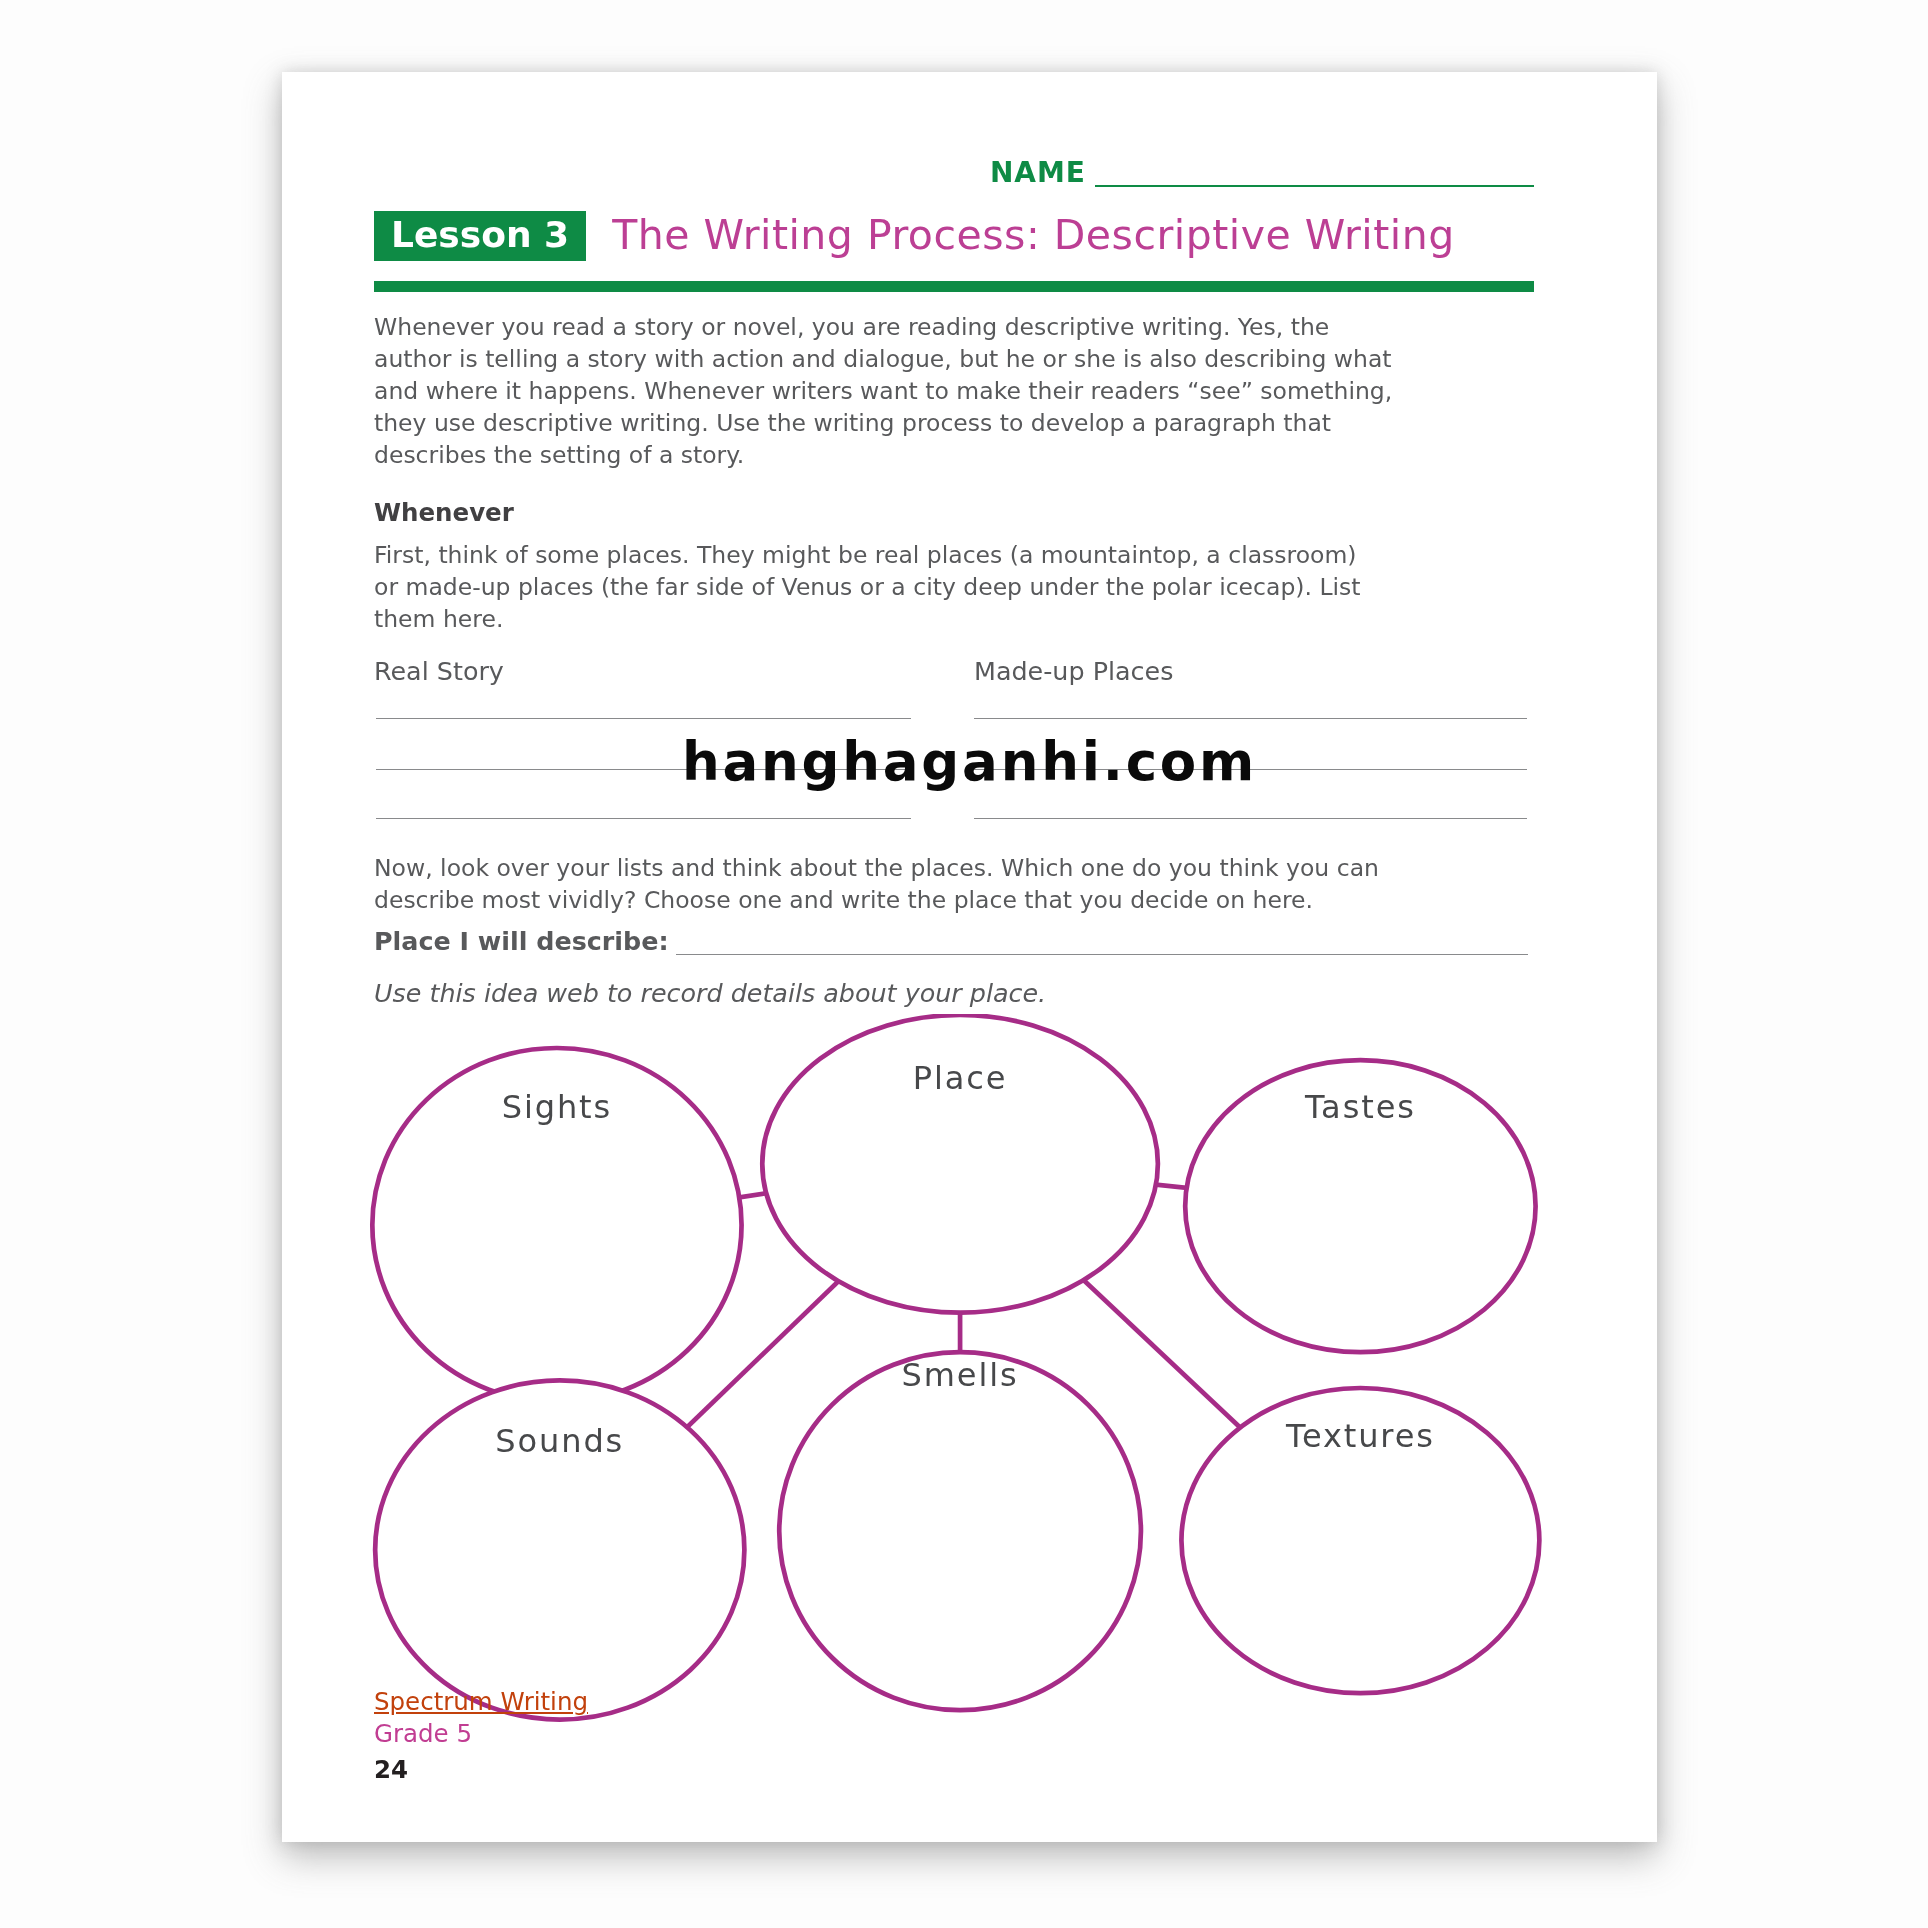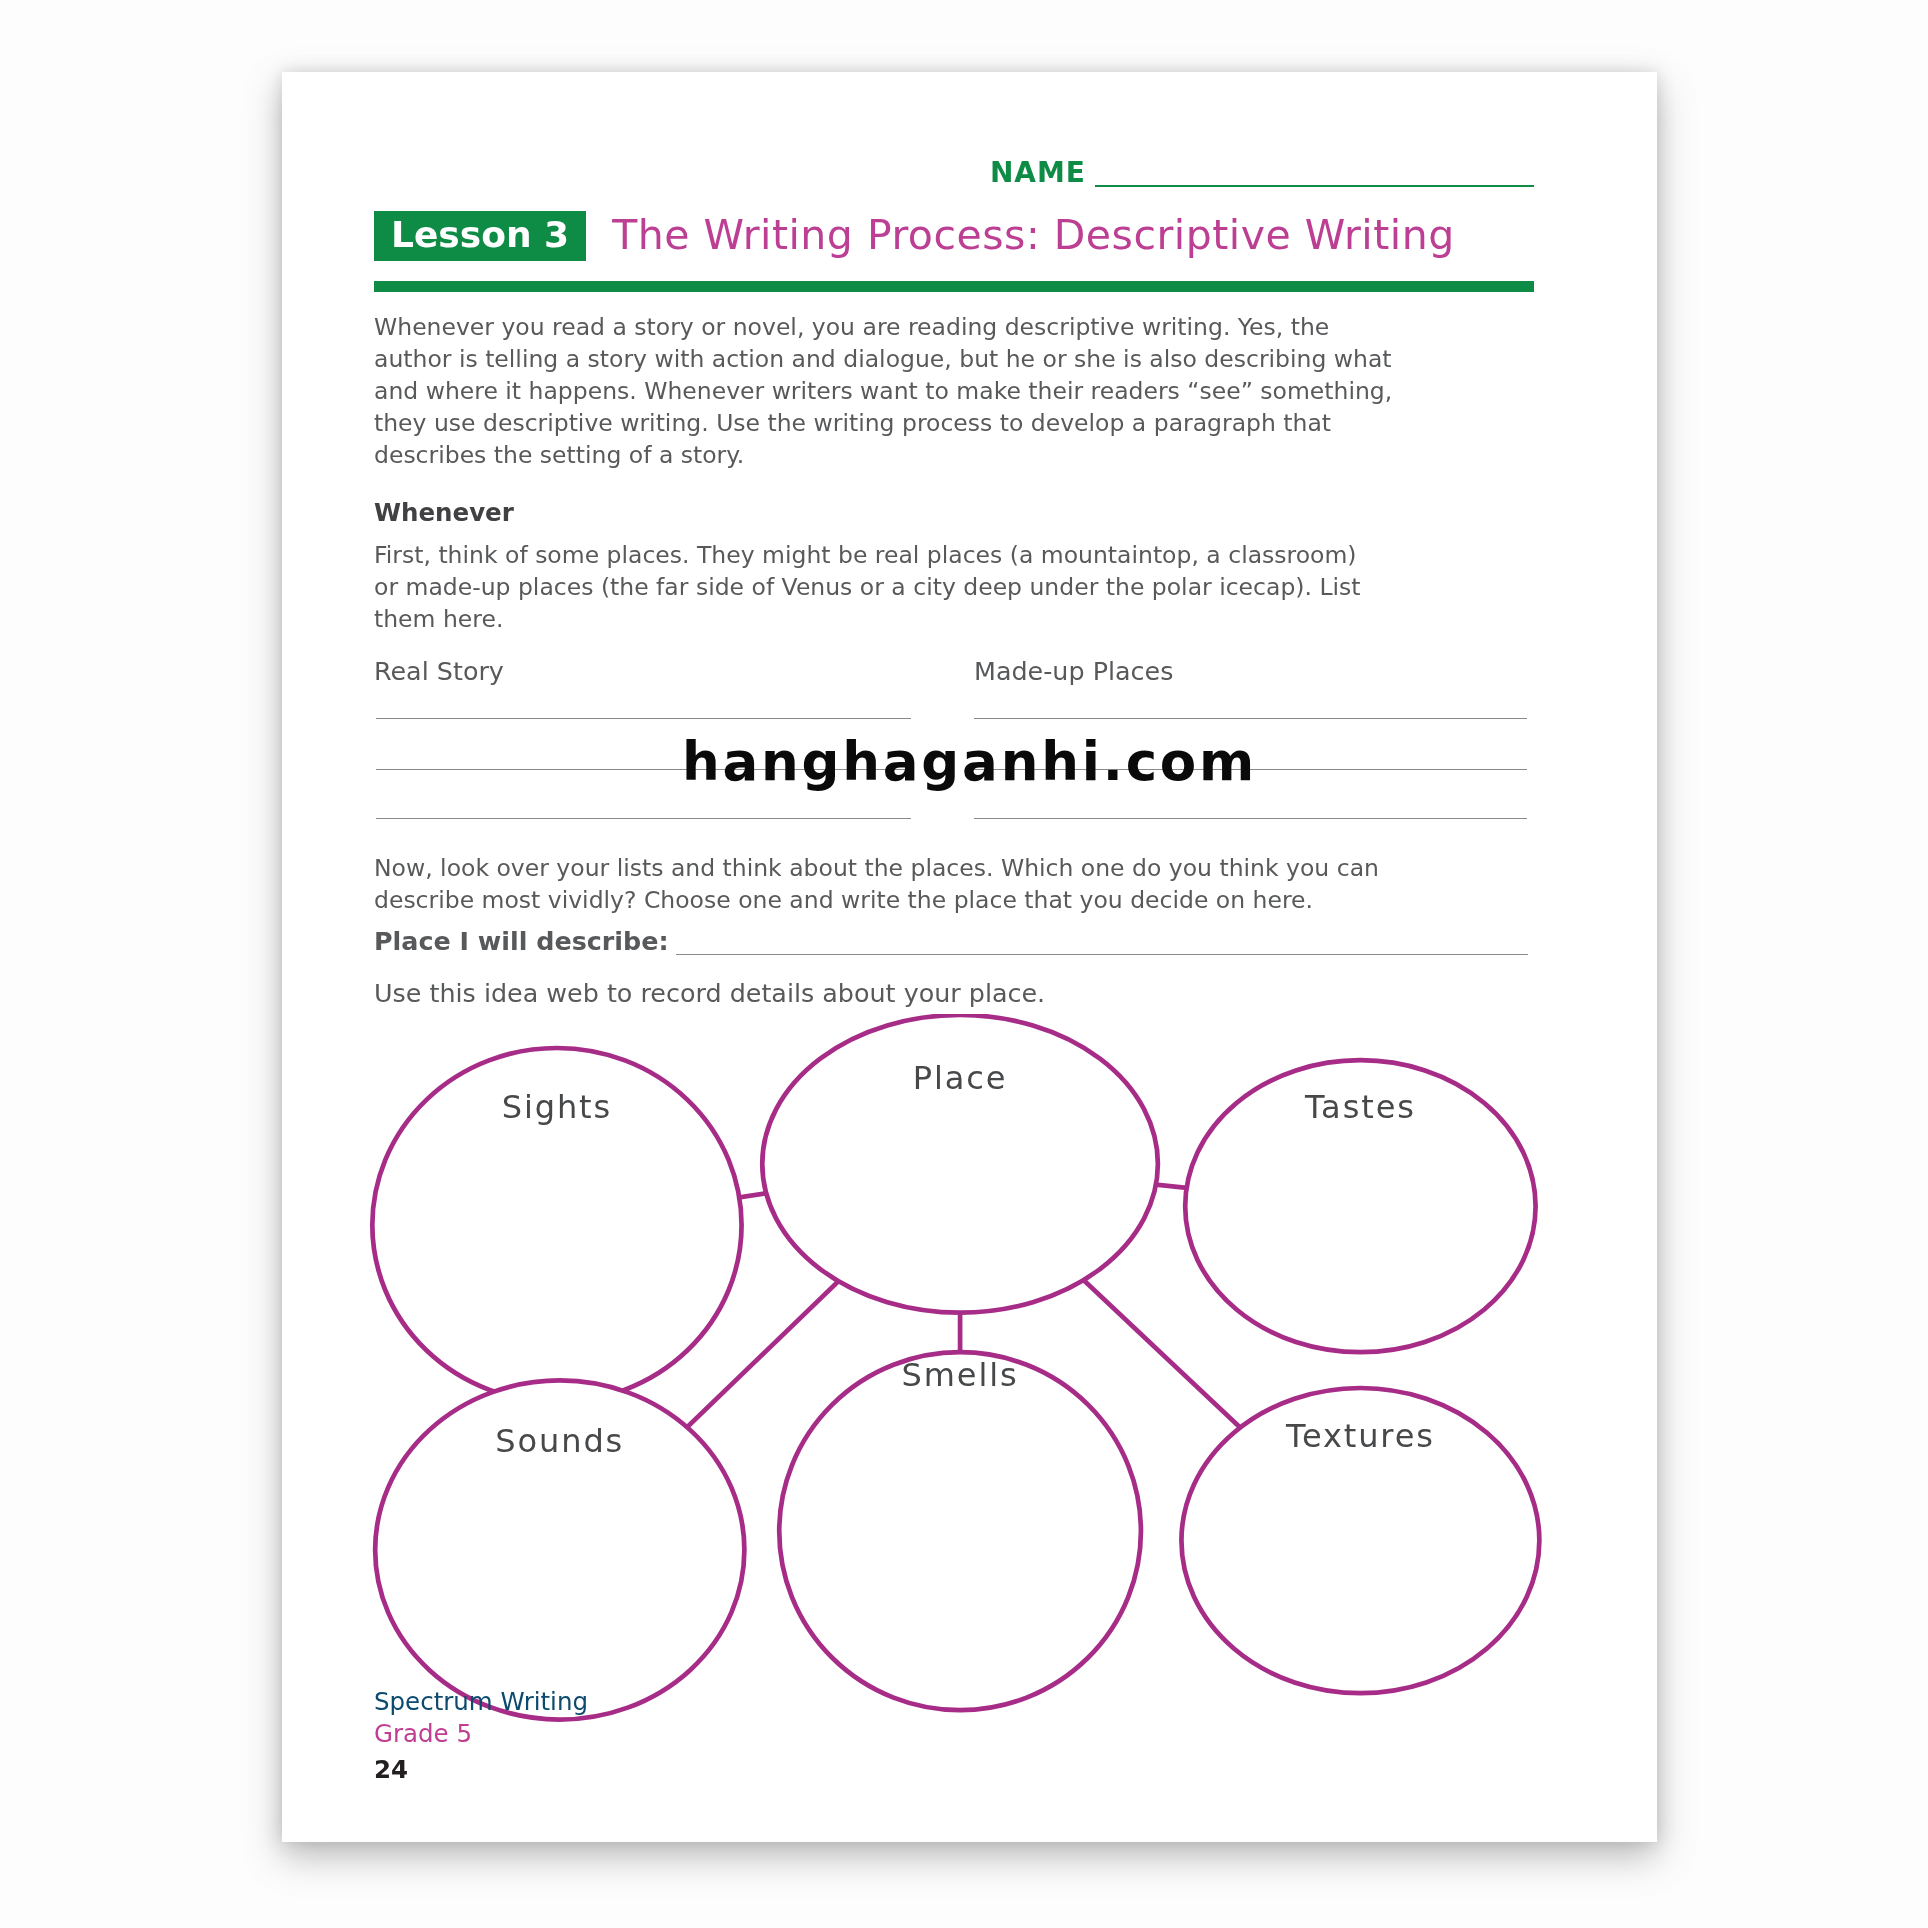--- a/index.html
+++ b/index.html
@@ -39,28 +39,28 @@
   .row1{top:646px;} .row2{top:697px;} .row3{top:746px;}
   
   .watermark{
     position:absolute;left:0;top:659px;width:1375px;text-align:center;
     color:#0a0a0a;font-size:53px;font-weight:bold;letter-spacing:2.8px;
   }
   .choose{position:absolute;left:92px;top:780px;}
   .place-row{position:absolute;left:92px;top:855px;width:1154px;display:flex;align-items:flex-end;}
   .place-label{color:#58595b;font-size:25.4px;line-height:28px;white-space:nowrap;font-weight:bold;}
   .place-line{flex:1;height:22.6px;border-bottom:1.9px solid #898a8c;margin-left:7.5px;}
-  .web-caption{position:absolute;left:92px;top:906px;color:#58595b;font-size:25.4px;}
+  .web-caption{position:absolute;left:92px;top:906px;color:#58595b;font-size:25.4px;font-style:italic;}
   
   .web-svg{position:absolute;left:47px;top:942px;}
   .web-label{font-family:"DejaVu Sans", sans-serif;font-size:34px;fill:#47484a;letter-spacing:2px;}
   
   .footer-left{position:absolute;left:92px;top:1614px;font-size:24.5px;line-height:32px;}
   .footer-right{position:absolute;right:125px;top:1614px;font-size:24.5px;line-height:32px;text-align:right;}
-  .f-gray{color:#0c4a6e;}
+  .f-gray{color:#c2410c;text-decoration:underline;}
   .f-pink{color:#c13d92;}
   .f-page{color:#231f20;font-weight:bold;margin-top:3.8px;}
 </style>
 </head>
 <body>
 
 <div class="page">
 
   <div class="name-row">
     <span class="name-label">NAME</span>

